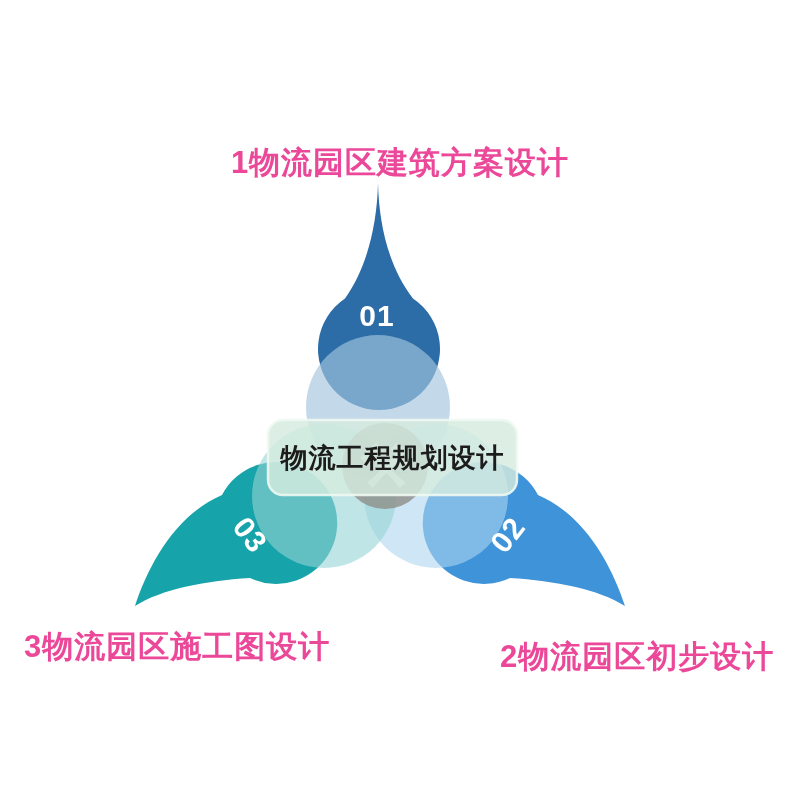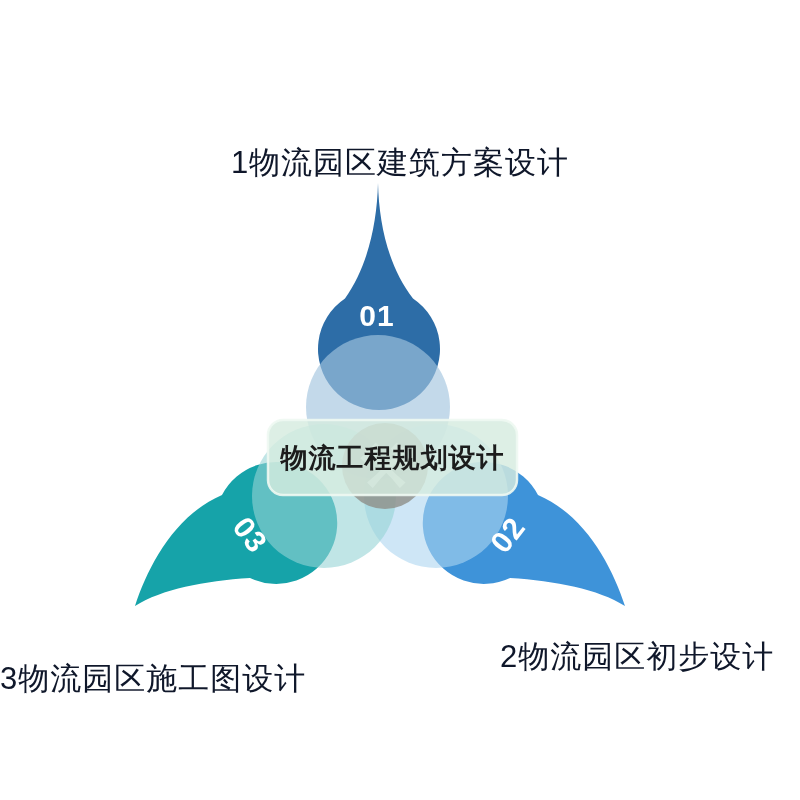--- a/index.html
+++ b/index.html
@@ -2,25 +2,25 @@
 <html><head>
 <meta charset="utf-8">
 <style>
   html,body{margin:0;padding:0;background:#fff;}
   .stage{
     position:relative;width:800px;height:800px;background:#fff;overflow:hidden;
     font-family:"Liberation Sans","DejaVu Sans",sans-serif;
   }
   .stage svg{position:absolute;left:0;top:0;}
   .outer-label{
-    position:absolute;font-size:31px;font-weight:400;color:#0f172a;
+    position:absolute;font-size:31px;font-weight:700;color:#ec4899;
     letter-spacing:1px;white-space:nowrap;
   }
   .top-label{left:0;top:142px;width:800px;text-align:center;}
-  .left-label{left:0;top:626px;margin-top:32px;}
+  .left-label{left:24px;top:626px;}
   .right-label{left:500px;top:636px;}
   .center-panel-label{
     position:absolute;left:268px;top:420px;width:249px;height:75px;
     display:flex;align-items:center;justify-content:center;
     font-size:27px;font-weight:700;color:#1c1c1c;letter-spacing:1px;white-space:nowrap;
   }
   .drop-number{
     font-size:30px;font-weight:700;letter-spacing:1px;
     font-family:"Liberation Sans","DejaVu Sans",sans-serif;
   }

